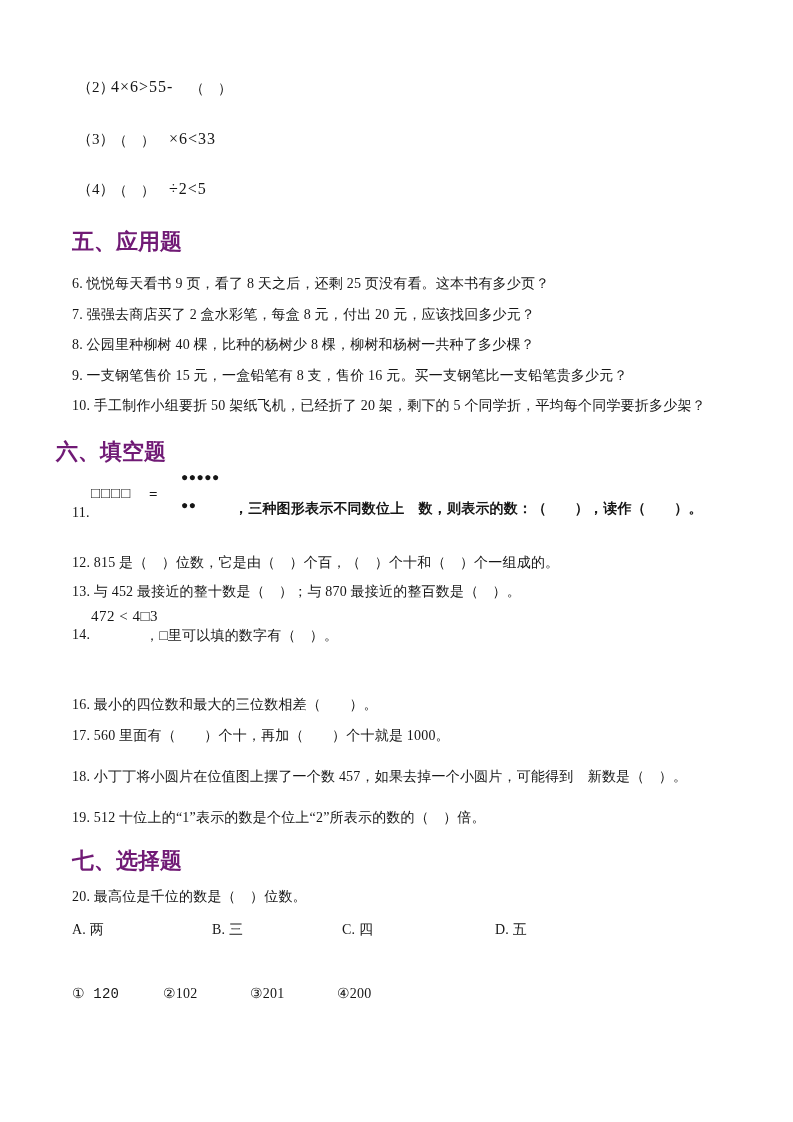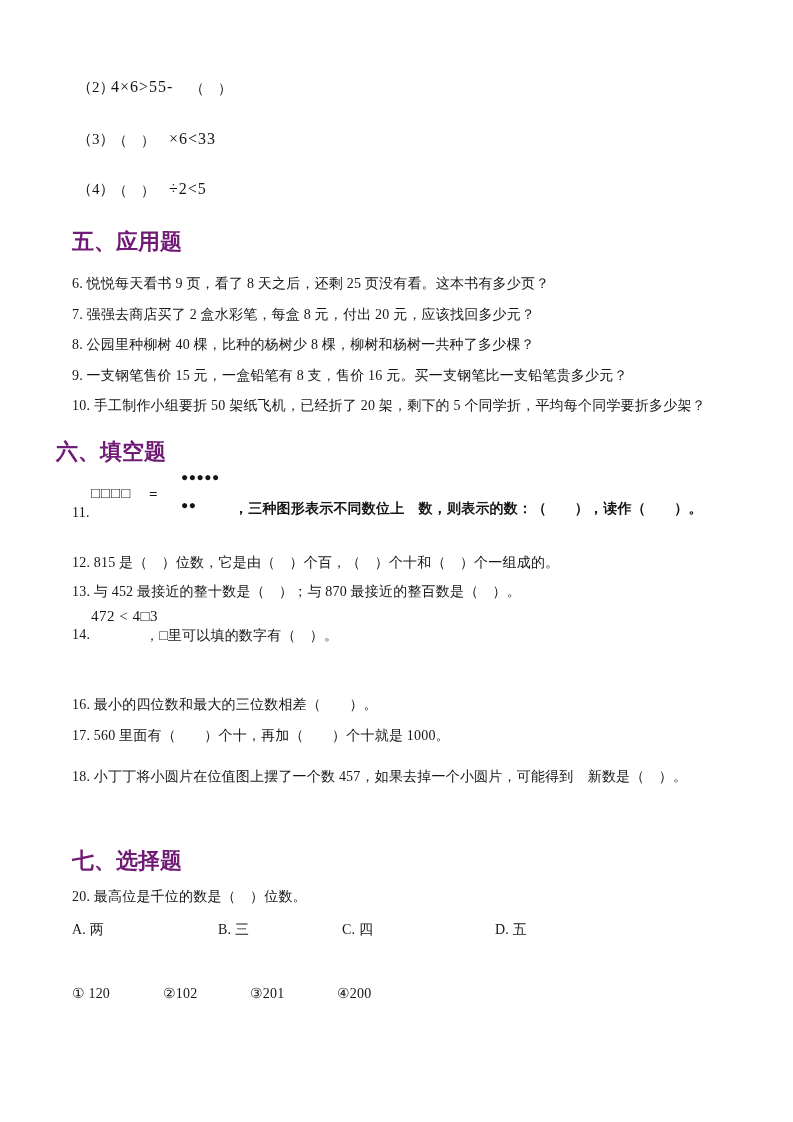--- a/index.html
+++ b/index.html
@@ -81,29 +81,30 @@
 
   <div>
     <span class="formula-sm" style="left:91px; top:609px;">472 &lt; 4□3</span>
     <span class="t" style="left:72px;  top:627px;">14.</span>
     <span class="t" style="left:145px; top:628px;">，□里可以填的数字有（　）。</span>
   </div>
 
   <div class="t" style="left:72px; top:697px;">16. 最小的四位数和最大的三位数相差（　　）。</div>
   <div class="t" style="left:72px; top:728px;">17. 560 里面有（　　）个十，再加（　　）个十就是 1000。</div>
   <div class="t" style="left:72px; top:769px;">18. 小丁丁将小圆片在位值图上摆了一个数 457，如果去掉一个小圆片，可能得到　新数是（　）。</div>
+  <div class="t" style="left:72px; top:810px;">19. 512 十位上的“1”表示的数是个位上“2”所表示的数的（　）倍。</div>
 
   <div class="sec-title" style="left:72px; top:849px;">七、选择题</div>
   <div class="t" style="left:72px; top:889px;">20. 最高位是千位的数是（　）位数。</div>
   <div>
     <span class="t" style="left:72px;  top:922px;">A. 两</span>
-    <span class="t" style="left:212px; top:922px;margin-left:6px;">B. 三</span>
+    <span class="t" style="left:212px; top:922px;">B. 三</span>
     <span class="t" style="left:342px; top:922px;">C. 四</span>
     <span class="t" style="left:495px; top:922px;">D. 五</span>
   </div>
   <div>
-    <span class="t" style="left:72px;  top:986px;">① 120</span>
+    <span class="t" style="left:72px;  top:986px;font-family:Liberation Mono, monospace;">① 120</span>
     <span class="t" style="left:163px; top:986px;">②102</span>
     <span class="t" style="left:250px; top:986px;">③201</span>
     <span class="t" style="left:337px; top:986px;">④200</span>
   </div>
 
 </div>
 
 </body></html>

